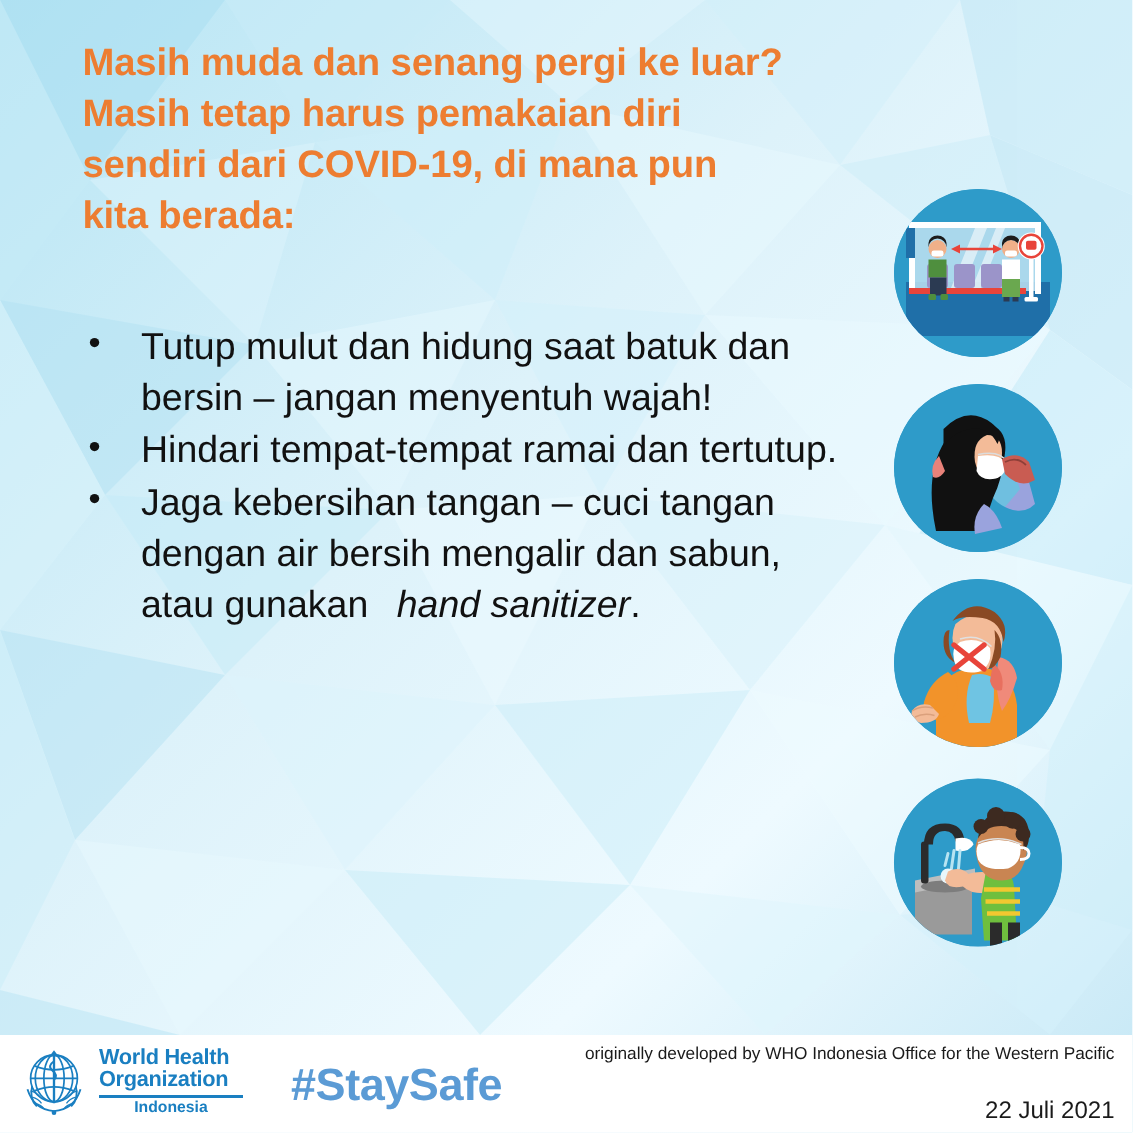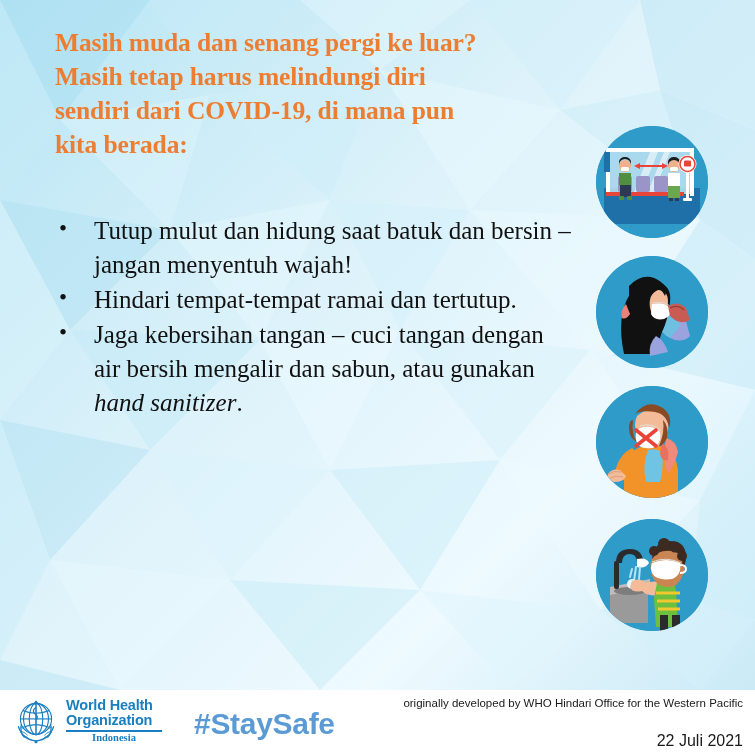--- a/index.html
+++ b/index.html
@@ -18,21 +18,20 @@
   
   #poly-bg {
     position: absolute;
     inset: 0;
     width: 755px;
     height: 755px;
   }
   #content {
     position: absolute;
     inset: 0;
-    font-family: Liberation Serif, serif;
   }
 
   
   #heading {
     position: absolute;
     left: 55px;
     top: 26px;
     width: 530px;
     font-size: 25.5px;
     font-weight: bold;
@@ -61,21 +60,21 @@
   }
   #bullets li::before {
     content: "\2022";
     position: absolute;
     left: 7px;
     top: -1px;
     font-size: 23px;
     line-height: 1.36;
     color: #111111;
   }
-  .it { font-style: italic; }
+  .it { font-style: italic; margin-left: 12px; }
 
   
   .circle {
     position: absolute;
     width: 112px;
     height: 112px;
     border-radius: 50%;
     overflow: hidden;
     background: #2e9bc9;
   }
@@ -119,21 +118,20 @@
     background: #1a7fc1;
     margin: 2px 0 1px 0;
   }
   #who-wordmark .l3 {
     font-size: 10.5px;
     font-weight: bold;
     color: #1a7fc1;
     display: block;
     text-align: center;
     width: 96px;
-    font-family: Liberation Serif, serif;
   }
   #staysafe {
     position: absolute;
     left: 194px;
     top: 17px;
     font-size: 30px;
     font-weight: bold;
     color: #5B9BD5;
     letter-spacing: -0.3px;
   }
@@ -202,21 +200,21 @@
       <polygon points="420,590 600,610 510,690" fill="#e0f6fd"></polygon>
       <polygon points="600,610 690,600 755,620 700,690" fill="#d5f1fb"></polygon>
       <polygon points="0,660 120,690 0,700" fill="#b9e5f5"></polygon>
     </g>
   </svg>
 
   <div id="content">
 
     <div id="heading">
       <span>Masih muda dan senang pergi ke luar?</span><br>
-      <span>Masih tetap harus melindungi diri</span><br>
+      <span>Masih tetap harus pemakaian diri</span><br>
       <span>sendiri dari COVID-19, di mana pun</span><br>
       <span>kita berada:</span>
     </div>
 
     <ul id="bullets">
       <li>
         <span>Tutup mulut dan hidung saat batuk dan bersin – jangan menyentuh wajah!</span>
       </li>
       <li>
         <span>Hindari tempat-tempat ramai dan tertutup.</span>
@@ -388,18 +386,18 @@
       <div id="who-wordmark">
         <span class="l1">World Health</span>
         <span class="l2">Organization</span>
         <div id="who-rule"></div>
         <span class="l3">Indonesia</span>
       </div>
     </div>
 
     <div id="staysafe">#StaySafe</div>
 
-    <div id="credit">originally developed by WHO Hindari Office for the Western Pacific</div>
+    <div id="credit">originally developed by WHO Indonesia Office for the Western Pacific</div>
 
     <div id="pubdate">22 Juli 2021</div>
   </div>
 
 </div>
 
 </body></html>

